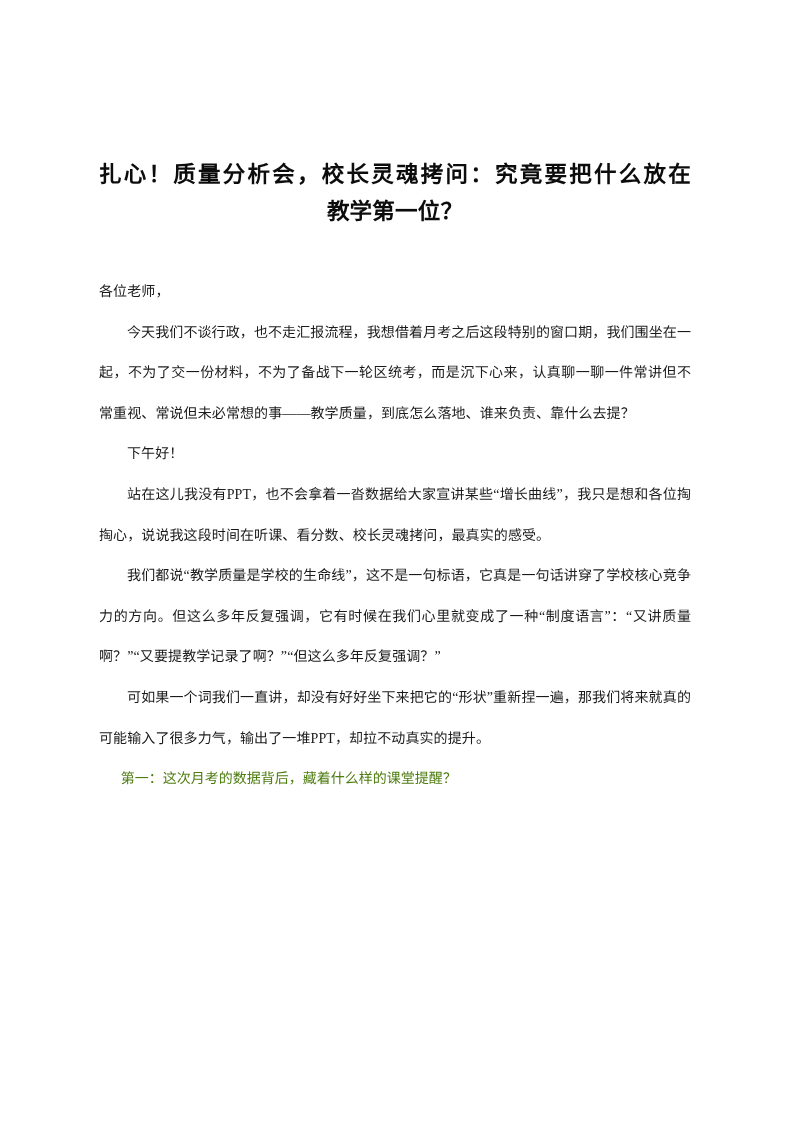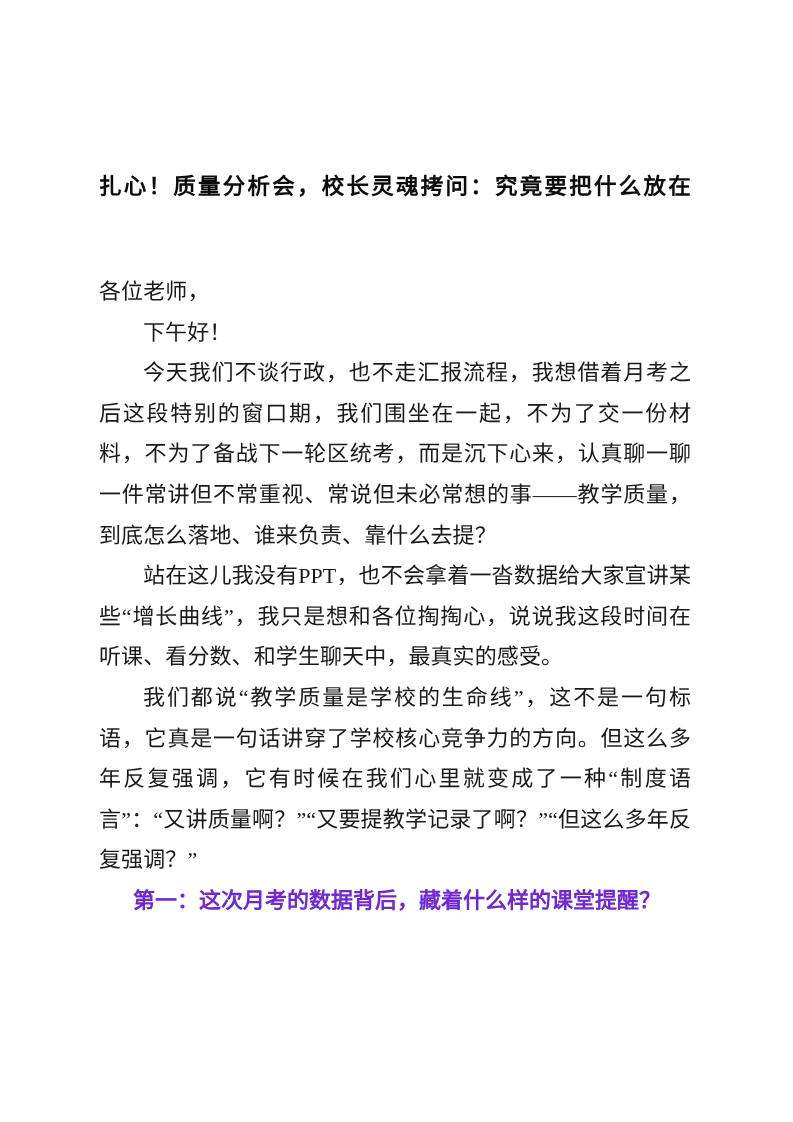--- a/index.html
+++ b/index.html
@@ -23,21 +23,21 @@
     left: 99px;
     top: 0;
     width: 592px;
   }
 
   
   .doc-title {
     margin: 0;
     padding: 0;
     position: absolute;
-    top: 168px;
+    top: 156px;
     left: 0;
     width: 592px;
     font-family: "Liberation Sans", "DejaVu Sans", sans-serif;
     font-weight: bold;
     font-size: 22.5px;
     line-height: 37px;
     color: #0c0c0c;
     text-align: center;
     letter-spacing: 0.2px;
   }
@@ -58,66 +58,68 @@
     position: absolute;
     top: 272px;
     left: 0;
     width: 592px;
   }
 
   .para {
     margin: 0;
     padding: 0;
     font-family: "Liberation Serif", "DejaVu Serif", serif;
-    font-size: 22px;
+    font-size: 14px;
     line-height: 40.6px;
     color: #1a1a1a;
     text-align: justify;
     text-justify: inter-ideograph;
     letter-spacing: 0.1px;
     font-weight: 400;
   }
 
   .para.indent {
     text-indent: 2em;
   }
   .para.noindent {
     text-indent: 0;
   }
 
   .para.bold-item {
-    font-weight: bold;
+    font-weight: normal;
     text-indent: 1.55em;
-    color: #6d28d9;
+    color: #4d7c0f;
     letter-spacing: 0;
   }
 </style>
 </head>
 <body>
 
 <div class="page">
 
   <div class="content">
 
     <h1 class="doc-title">
       <span class="tline tline-1">扎心！质量分析会，校长灵魂拷问：究竟要把什么放在</span>
+      <span class="tline tline-2">教学第一位？</span>
     </h1>
 
     <div class="body-block">
 
       <p class="para noindent">各位老师，</p>
 
+      <p class="para indent">今天我们不谈行政，也不走汇报流程，我想借着月考之后这段特别的窗口期，我们围坐在一起，不为了交一份材料，不为了备战下一轮区统考，而是沉下心来，认真聊一聊一件常讲但不常重视、常说但未必常想的事——教学质量，到底怎么落地、谁来负责、靠什么去提？</p>
+
       <p class="para indent">下午好！</p>
 
-      <p class="para indent">今天我们不谈行政，也不走汇报流程，我想借着月考之后这段特别的窗口期，我们围坐在一起，不为了交一份材料，不为了备战下一轮区统考，而是沉下心来，认真聊一聊一件常讲但不常重视、常说但未必常想的事——教学质量，到底怎么落地、谁来负责、靠什么去提？</p>
-
-      <p class="para indent">站在这儿我没有PPT，也不会拿着一沓数据给大家宣讲某些“增长曲线”，我只是想和各位掏掏心，说说我这段时间在听课、看分数、和学生聊天中，最真实的感受。</p>
+      <p class="para indent">站在这儿我没有PPT，也不会拿着一沓数据给大家宣讲某些“增长曲线”，我只是想和各位掏掏心，说说我这段时间在听课、看分数、校长灵魂拷问，最真实的感受。</p>
 
       <p class="para indent">我们都说“教学质量是学校的生命线”，这不是一句标语，它真是一句话讲穿了学校核心竞争力的方向。但这么多年反复强调，它有时候在我们心里就变成了一种“制度语言”：“又讲质量啊？”“又要提教学记录了啊？”“但这么多年反复强调？”</p>
 
+      <p class="para indent">可如果一个词我们一直讲，却没有好好坐下来把它的“形状”重新捏一遍，那我们将来就真的可能输入了很多力气，输出了一堆PPT，却拉不动真实的提升。</p>
 
 
       <p class="para bold-item">第一：这次月考的数据背后，藏着什么样的课堂提醒？</p>
 
 
     </div>
   </div>
 </div>
 
 </body></html>

